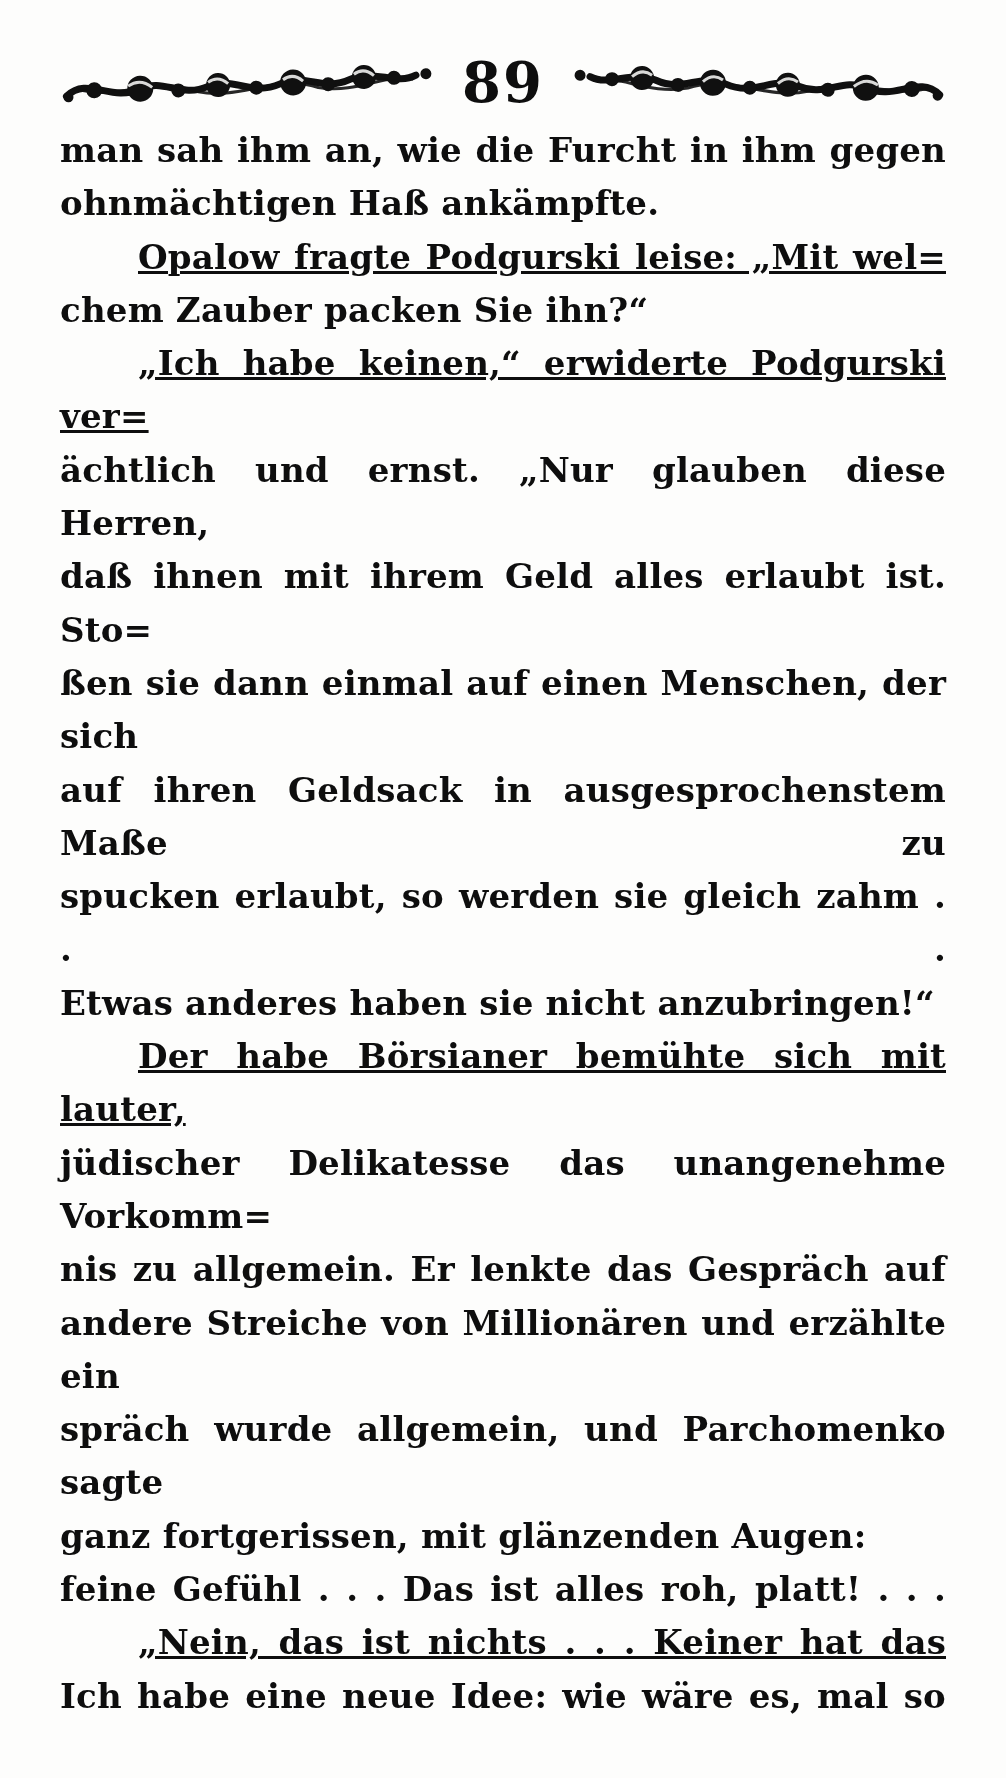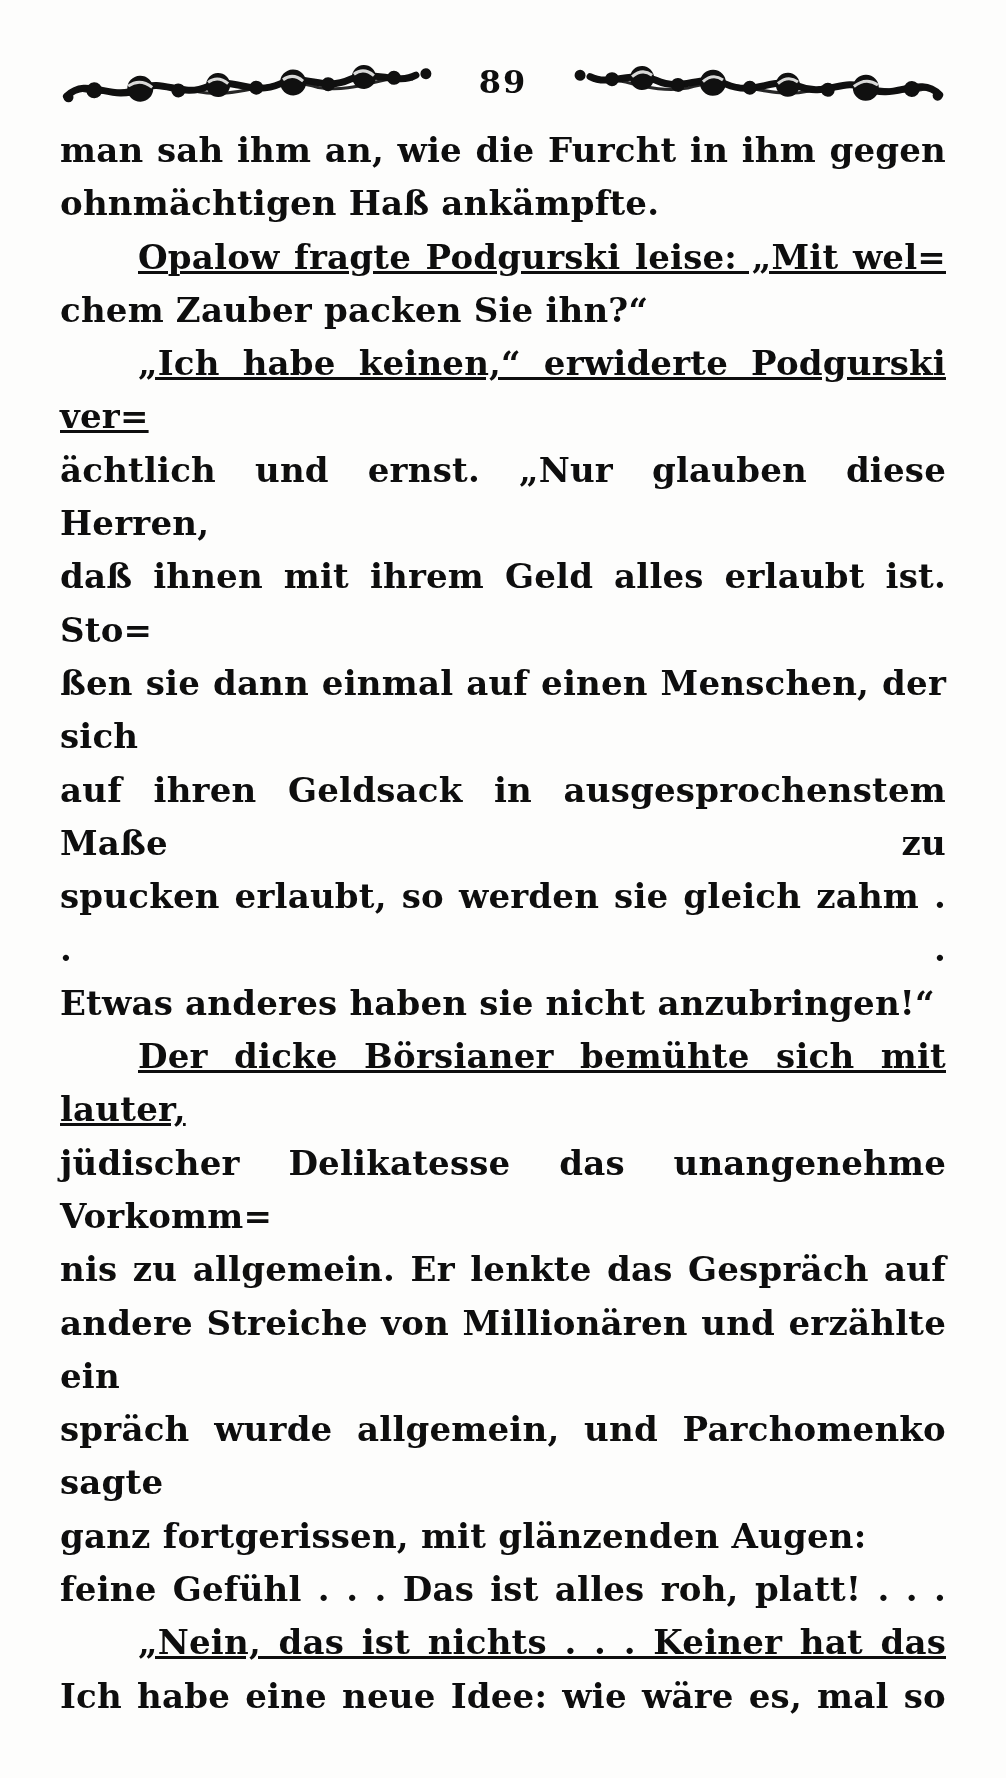--- a/index.html
+++ b/index.html
@@ -22,21 +22,21 @@
     display: flex;
     align-items: center;
     justify-content: space-between;
   }
   .orn { width: 378px; height: 52px; flex: 0 0 auto; }
   .orn-left  { transform: rotate(-2deg); }
   .orn-right { transform: scaleX(-1) rotate(-1.5deg); }
   .pagenum {
     flex: 0 0 auto;
     font-family: "DejaVu Serif", serif;
-    font-size: 32px;
+    font-size: 56px;
     font-weight: 600;
     letter-spacing: 2px;
     line-height: 1;
     padding: 0 10px;
     transform: translateY(2px);
     text-align: right;
   }
   
   .textblock {
     position: absolute;
@@ -116,21 +116,21 @@
     <div class="line last">ohnmächtigen Haß ankämpfte.</div>
     <div class="line j ind">Opalow fragte Podgurski leise: „Mit wel=</div>
     <div class="line last">chem Zauber packen Sie ihn?“</div>
     <div class="line j ind">„Ich habe keinen,“ erwiderte Podgurski ver=</div>
     <div class="line j">ächtlich und ernst. „Nur glauben diese Herren,</div>
     <div class="line j">daß ihnen mit ihrem Geld alles erlaubt ist. Sto=</div>
     <div class="line j">ßen sie dann einmal auf einen Menschen, der sich</div>
     <div class="line j">auf ihren Geldsack in ausgesprochenstem Maße zu</div>
     <div class="line j">spucken erlaubt, so werden sie gleich zahm . . .</div>
     <div class="line last">Etwas anderes haben sie nicht anzubringen!“</div>
-    <div class="line j ind">Der dicke Börsianer bemühte sich mit lauter,</div>
+    <div class="line j ind">Der habe Börsianer bemühte sich mit lauter,</div>
     <div class="line j">jüdischer Delikatesse das unangenehme Vorkomm=</div>
     <div class="line j">nis zu allgemein. Er lenkte das Gespräch auf</div>
     <div class="line j">andere Streiche von Millionären und erzählte ein</div>
     <div class="line j">spräch wurde allgemein, und Parchomenko sagte</div>
     <div class="line last">ganz fortgerissen, mit glänzenden Augen:</div>
     <div class="line j">feine Gefühl . . . Das ist alles roh, platt! . . .</div>
     <div class="line j ind">„Nein, das ist nichts . . . Keiner hat das</div>
     <div class="line j">Ich habe eine neue Idee: wie wäre es, mal so</div>
 
   </main>

